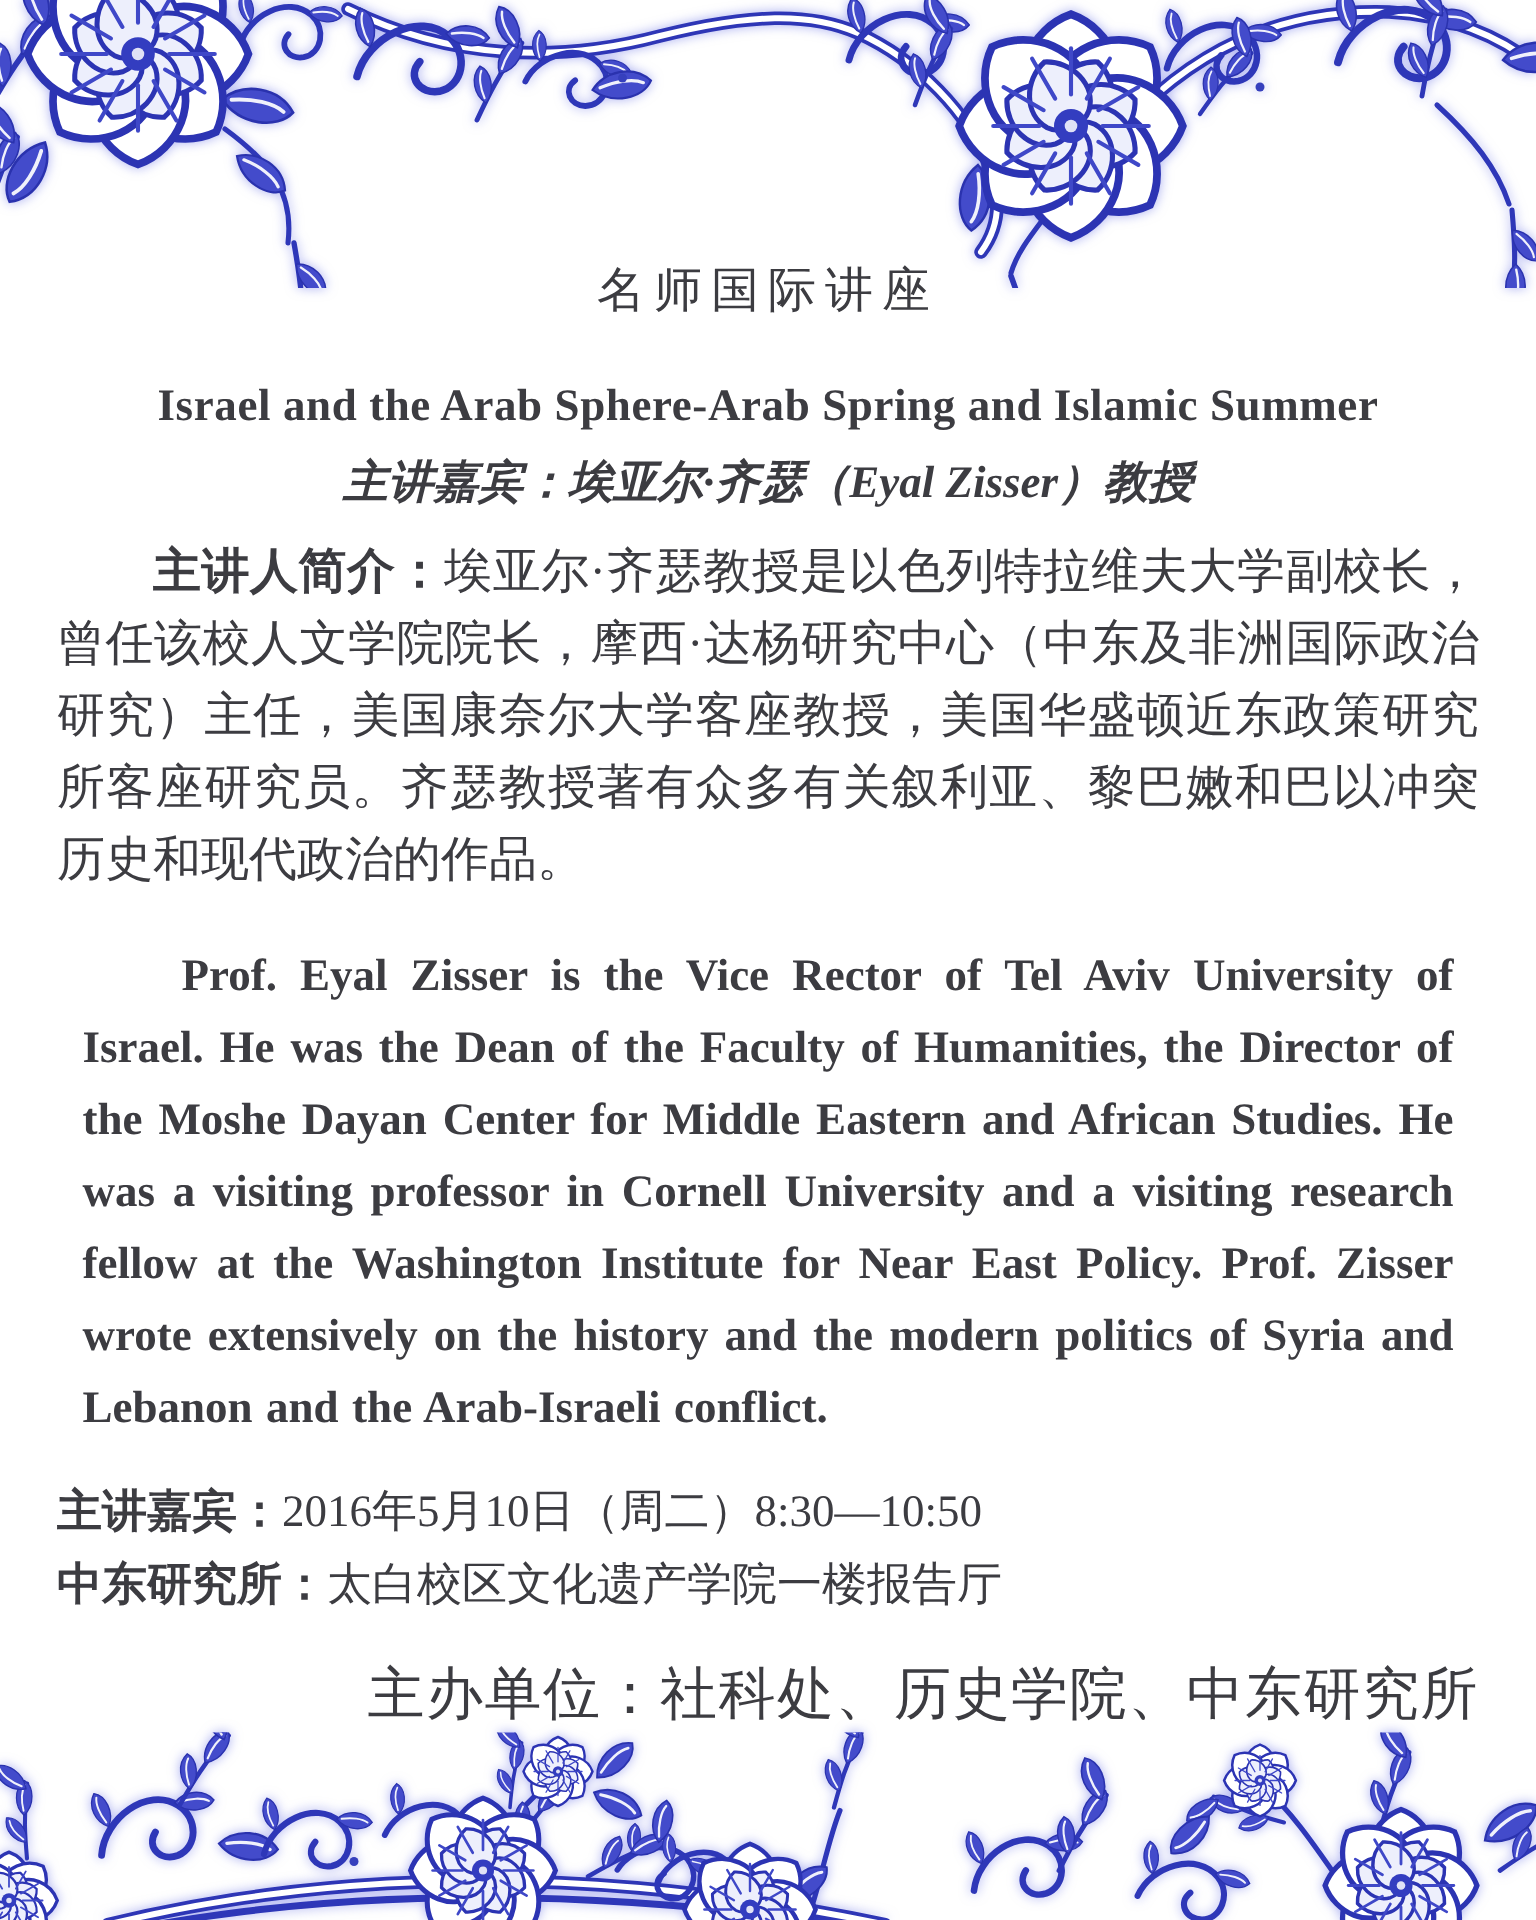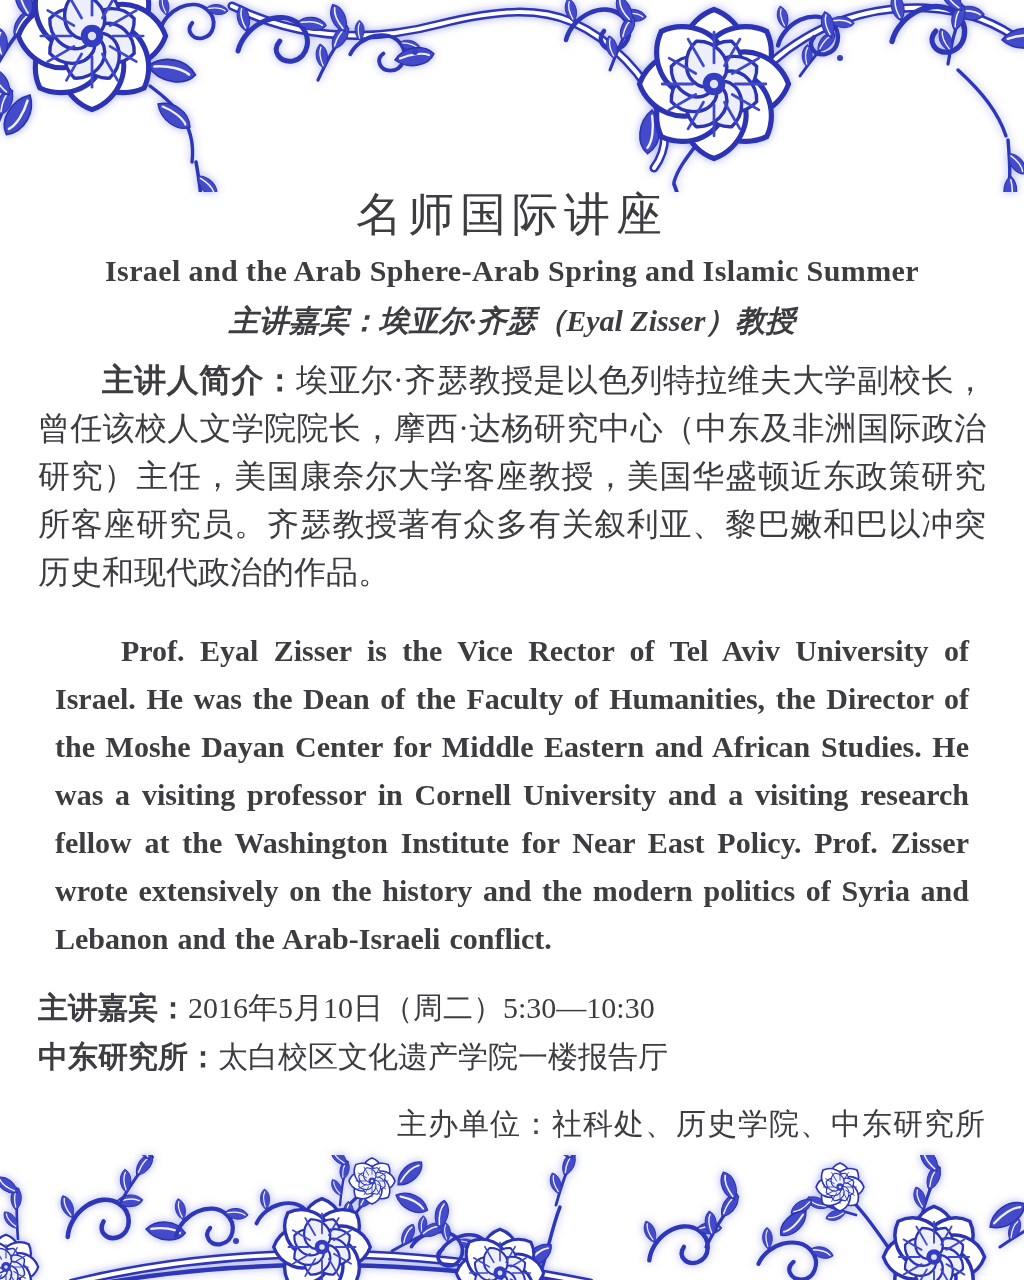--- a/index.html
+++ b/index.html
@@ -25,33 +25,33 @@
   .leaf-body{fill:#434bcb;stroke:#2a32ae;stroke-width:1.6;}
   .vein{fill:none;stroke:#ffffff;stroke-width:2.4;opacity:.92;stroke-linecap:round;}
   .stem{fill:none;stroke:#2e37b8;stroke-width:3.4;stroke-linecap:round;}
   .stem-thick{fill:none;stroke:#2e37b8;stroke-width:4.6;stroke-linecap:round;}
   .tube-out{fill:none;stroke:#2e36b6;stroke-width:9;stroke-linecap:round;}
   .tube-in{fill:none;stroke:#ffffff;stroke-width:4;stroke-linecap:round;}
   .dot{fill:#3640bd;}
 
   
   .block{position:absolute;left:38px;right:38px;}
-  .main-title{top:184px;text-align:center;font-size:46px;font-weight:400;
+  .main-title{top:172px;text-align:center;font-size:32px;font-weight:400;
     letter-spacing:6px;margin:0;}
   .en-title{top:254px;text-align:center;font-size:30px;font-weight:700;
     letter-spacing:.4px;margin:0;}
   .guest-line{top:301px;text-align:center;font-size:30px;font-weight:700;margin:0;font-style:italic;}
   .bio-cn{top:356px;font-size:32px;line-height:48px;text-align:justify;
     text-indent:2em;margin:0;}
   .bio-en{top:610px;font-size:30px;line-height:48px;font-weight:700;
     text-align:justify;text-indent:66px;word-spacing:1.5px;margin:17px;}
   .info-line{font-size:30px;line-height:40px;margin:0;}
   .time-line{top:988px;}
   .location-line{top:1037px;}
-  .organizer-line{top:1104px;font-size:30px;text-align:right;
+  .organizer-line{top:1104px;font-size:38px;text-align:right;
     letter-spacing:1px;margin:0;}
   .lbl{font-weight:700;}
 </style>
 </head>
 <body>
 
 <div class="poster">
 
   <svg width="0" height="0" style="position:absolute" aria-hidden="true">
     <defs>
@@ -161,21 +161,21 @@
   <h1 class="block main-title">名师国际讲座</h1>
 
   <h2 class="block en-title">Israel and the Arab Sphere-Arab Spring and Islamic Summer</h2>
 
   <h3 class="block guest-line"><span>主讲嘉宾：</span><span>埃亚尔·齐瑟（Eyal Zisser）教授</span></h3>
 
   <p class="block bio-cn"><span class="lbl">主讲人简介：</span><span>埃亚尔·齐瑟教授是以色列特拉维夫大学副校长，曾任该校人文学院院长，摩西·达杨研究中心（中东及非洲国际政治研究）主任，美国康奈尔大学客座教授，美国华盛顿近东政策研究所客座研究员。齐瑟教授著有众多有关叙利亚、黎巴嫩和巴以冲突历史和现代政治的作品。</span></p>
 
   <p class="block bio-en">Prof. Eyal Zisser is the Vice Rector of Tel Aviv University of Israel. He was the Dean of the Faculty of Humanities, the Director of the Moshe Dayan Center for Middle Eastern and African Studies. He was a visiting professor in Cornell University and a visiting research fellow at the Washington Institute for Near East Policy. Prof. Zisser wrote extensively on the history and the modern politics of Syria and Lebanon and the Arab-Israeli conflict.</p>
 
-  <p class="block info-line time-line"><span class="lbl">主讲嘉宾：</span><span>2016年5月10日（周二）5:30—10:30</span></p>
+  <p class="block info-line time-line"><span class="lbl">主讲嘉宾：</span><span>2016年5月10日（周二）8:30—10:50</span></p>
 
   <p class="block info-line location-line"><span class="lbl">中东研究所：</span><span>太白校区文化遗产学院一楼报告厅</span></p>
 
   <p class="block organizer-line"><span>主办单位：</span><span>社科处、历史学院、中东研究所</span></p>
 
   <svg class="ornament ornament-bottom" width="1024" height="125" viewBox="0 0 1024 125">
 
     <g>
       <path class="tube-out" d="M72,128 Q310,70 590,128"></path>
       <path class="tube-in" d="M72,128 Q310,70 590,128"></path>

